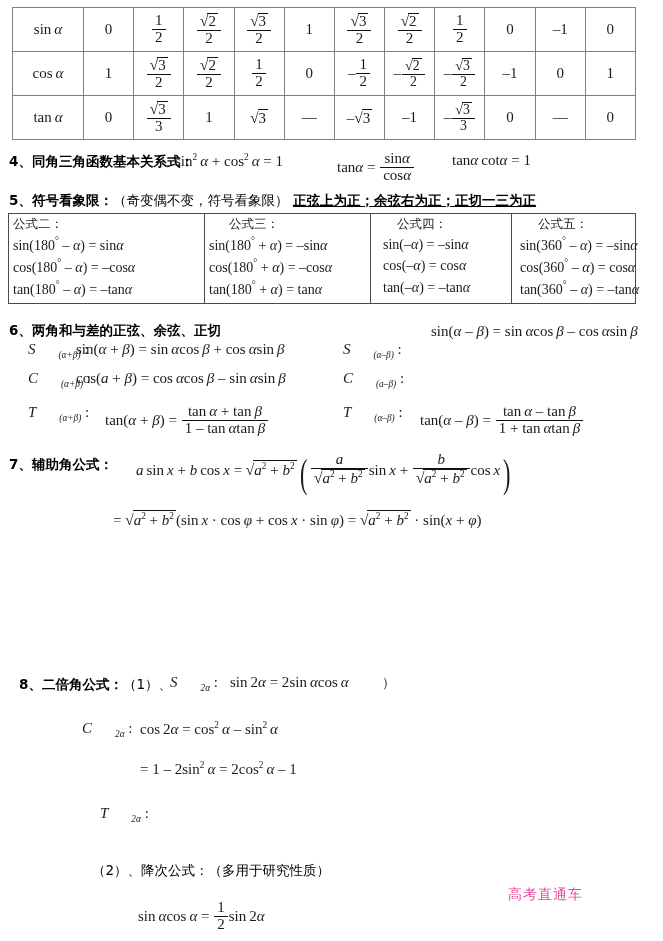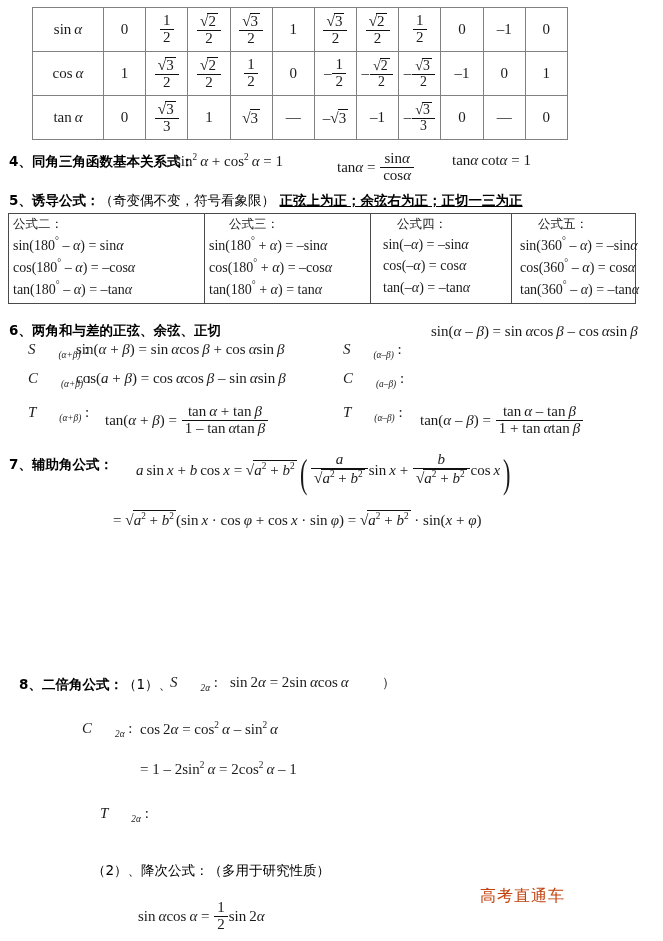--- a/index.html
+++ b/index.html
@@ -53,23 +53,23 @@
     font-size: 2.7em;
     line-height: 0;
     vertical-align: -0.30em;
     font-style: normal;
     transform: scaleX(0.55);
   }
 
   
   .trig-table {
     position: absolute;
-    left: 32px;
+    left: 12px;
     top: 7px;
-    width: 536px;
+    width: 624px;
     border-collapse: collapse;
     table-layout: fixed;
   }
   .trig-table td {
     border: 1px solid #808080;
     height: 43px;
     text-align: center;
     vertical-align: middle;
     font-size: 15px;
     padding: 0 1px;
@@ -113,25 +113,25 @@
   .ind-table .row-f {
     display: block;
     font-size: 14px;
     line-height: 1.52;
     white-space: nowrap;
   }
 
   
   .watermark {
     position: absolute;
-    left: 480px;
+    left: 508px;
     top: 886px;
     font-family: "DejaVu Sans", "Liberation Sans", sans-serif;
-    font-size: 16px;
-    color: #c2410c;
+    font-size: 14px;
+    color: #ec4899;
     letter-spacing: 1px;
     white-space: nowrap;
   }
 </style>
 </head>
 <body>
 
 <div class="page">
 
   <table class="trig-table">
@@ -195,21 +195,21 @@
   </div>
   <div class="abs m" style="left:337px; top:151px;">
     <span class="up">tan</span><span class="it">α</span> =
     <span class="frac"><span class="num"><span class="up">sin</span><span class="it">α</span></span><span class="den"><span class="up">cos</span><span class="it">α</span></span></span>
   </div>
   <div class="abs m" style="left:452px; top:152px;">
     <span class="up">tan</span><span class="it">α</span> <span class="up">cot</span><span class="it">α</span> = 1
   </div>
 
   <div class="sec-head" style="left:9px; top:192px;">
-    <span>5、</span><span>诱导公式：</span><span class="cn-light">（奇变偶不变，符号看象限）</span><span>&nbsp;</span><span class="u">正弦上为正；余弦右为正；正切一三为正</span>
+    <span>5、</span><span>符号看象限：</span><span class="cn-light">（奇变偶不变，符号看象限）</span><span>&nbsp;</span><span class="u">正弦上为正；余弦右为正；正切一三为正</span>
   </div>
 
   <table class="ind-table">
     <tbody>
         <tr>
 
       <td style="width:187px;">
         <span class="hdr">公式二：</span>
         <span class="row-f m"><span class="up">sin</span>(180<span class="deg">°</span> – <span class="it">α</span>) = <span class="up">sin</span><span class="it">α</span></span>
         <span class="row-f m"><span class="up">cos</span>(180<span class="deg">°</span> – <span class="it">α</span>) = –<span class="up">cos</span><span class="it">α</span></span>

